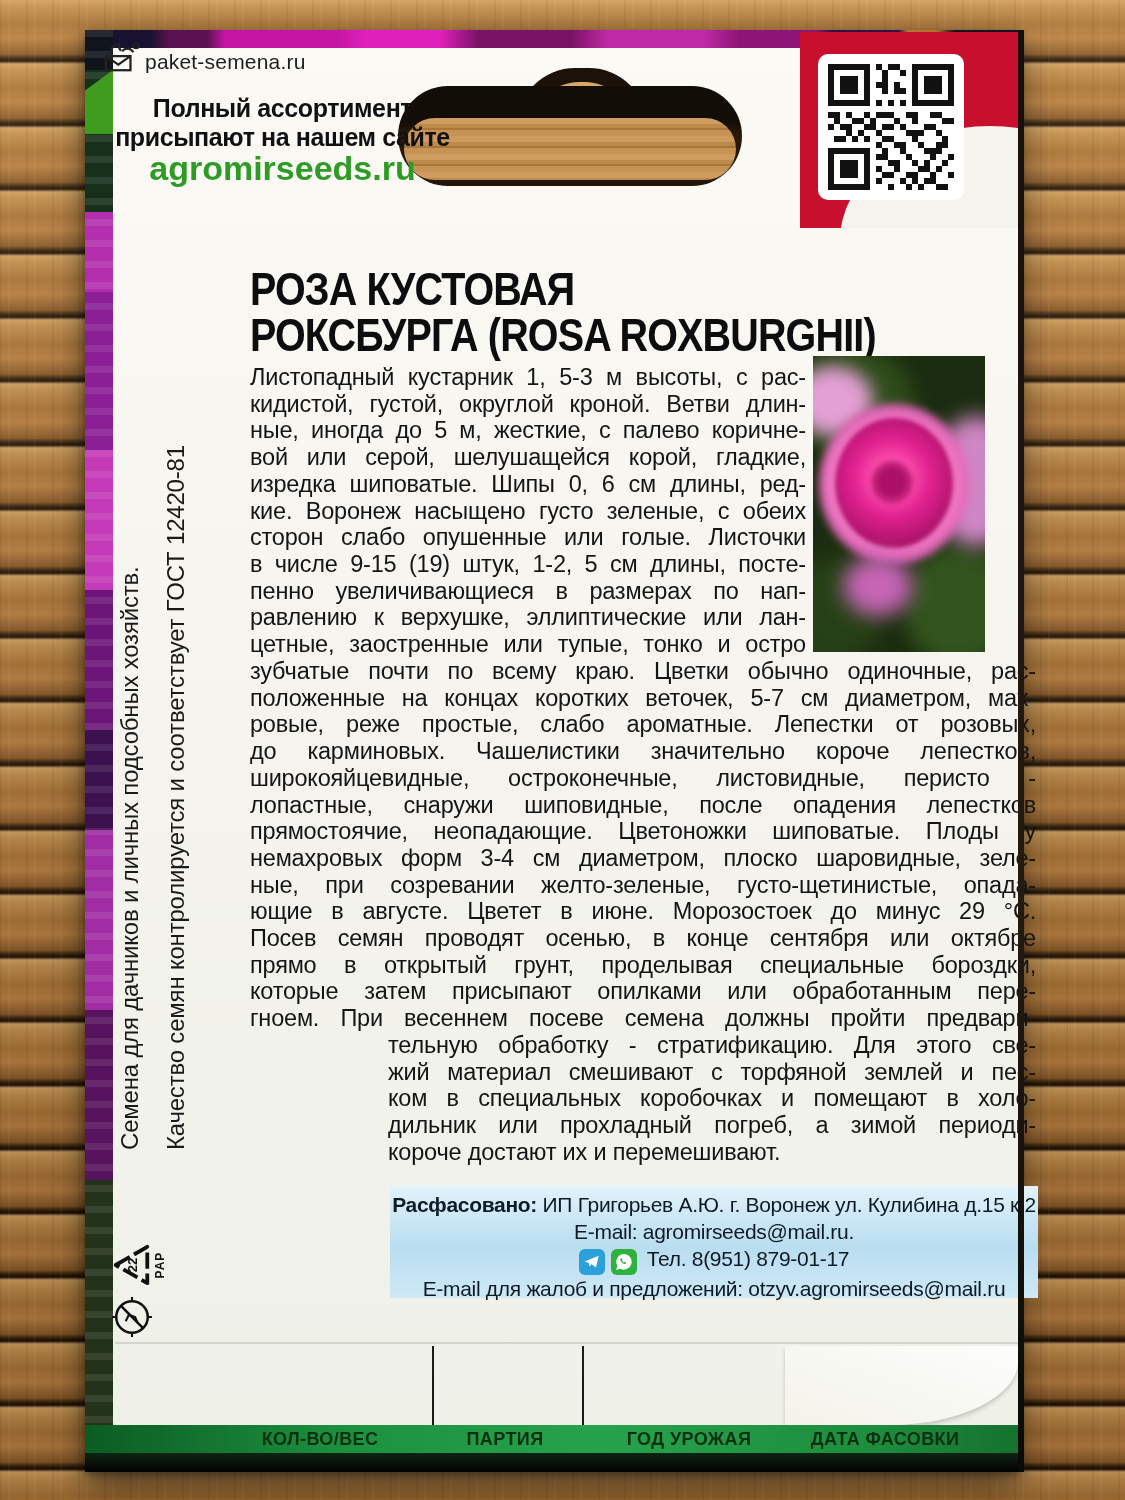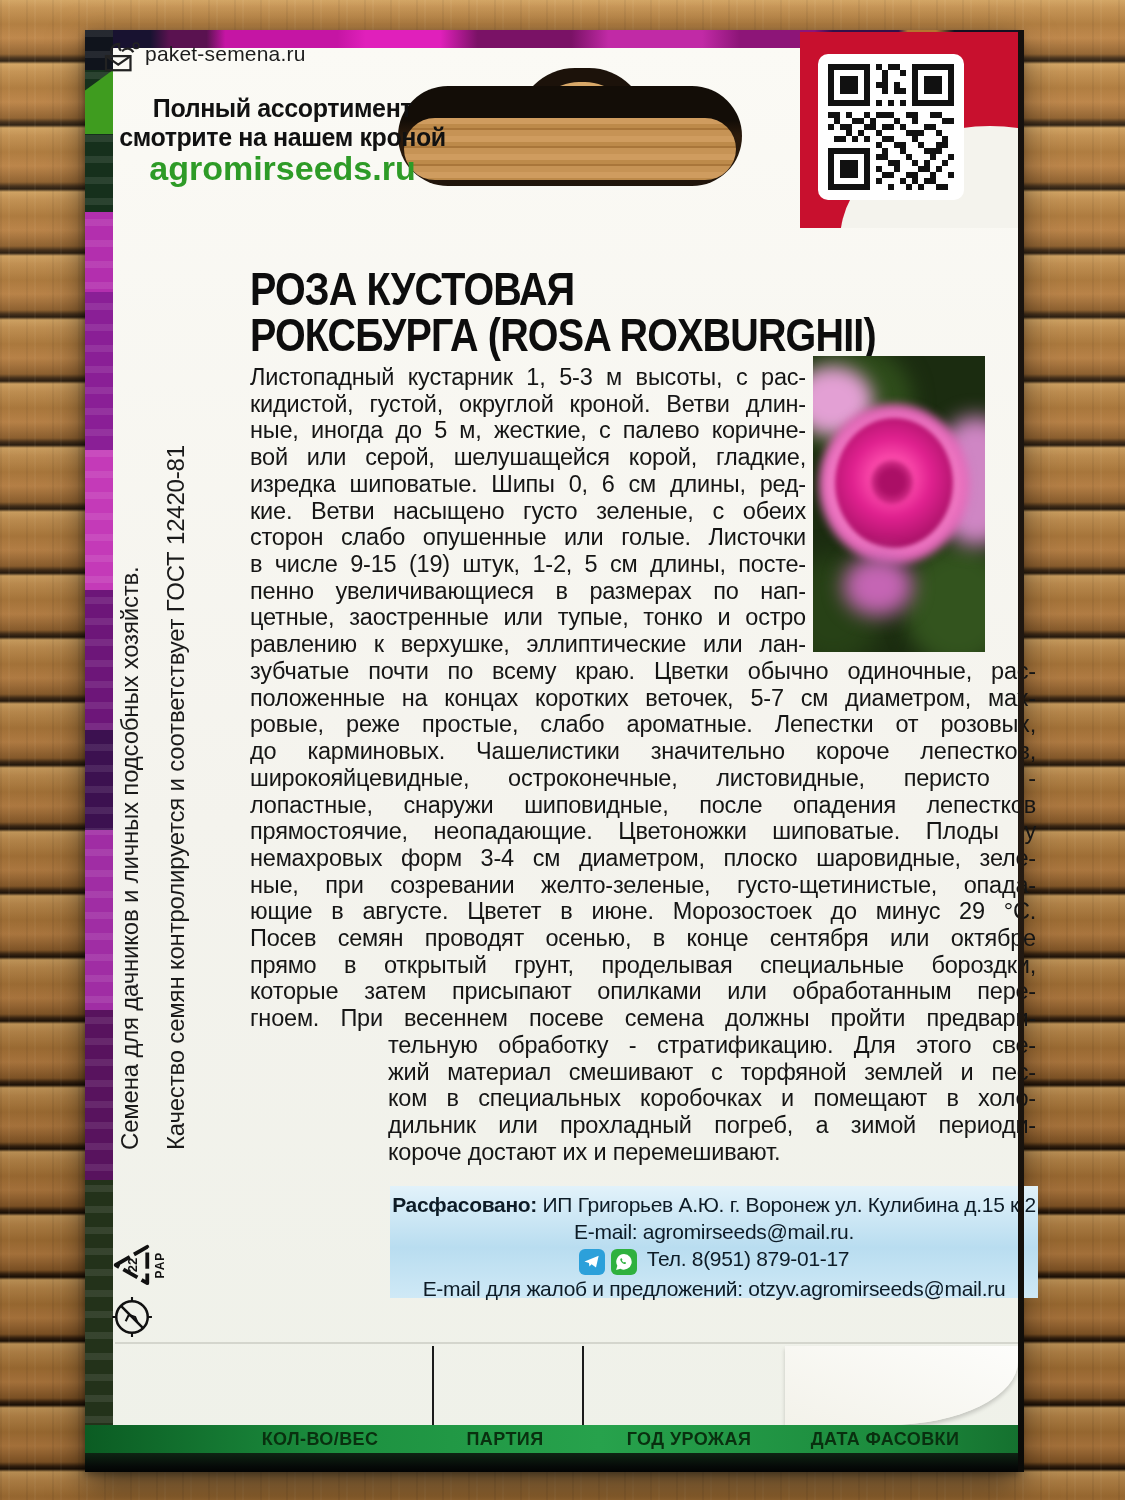--- a/index.html
+++ b/index.html
@@ -26,21 +26,21 @@
     background:linear-gradient(180deg,#fbfaf5,#f4f3ed 55%,#eff1e9);}
   
   .slot-arch{position:absolute;left:432px;top:38px;width:130px;height:58px;border-radius:65px 65px 0 0;background:#1c120a;}
   .slot-arch-wood{position:absolute;left:448px;top:52px;width:98px;height:46px;border-radius:49px 49px 0 0;
     background:repeating-linear-gradient(180deg,#d8a869 0 5px,#c2914f 5px 9px,#b07c3c 9px 11px);}
   .slot-shadow{position:absolute;left:313px;top:56px;width:344px;height:100px;border-radius:50px;
     background:linear-gradient(180deg,#130d07 0 34%, #2b1a0c 50%, #20150b);}
   .slot-wood{position:absolute;left:319px;top:88px;width:332px;height:62px;border-radius:31px;
     background:repeating-linear-gradient(180deg,#cf9c5f 0 6px,#bd8a4a 6px 10px,#a9763a 10px 12px,#c69355 12px 18px);}
   
-  .logo{position:absolute;left:18px;top:12px;display:flex;align-items:flex-start;gap:4px;color:#1d1d1d;}
+  .logo{position:absolute;left:18px;top:12px;display:flex;align-items:flex-end;gap:4px;color:#1d1d1d;}
   .logo svg{width:38px;height:32px;}
   .logo-text{font-size:21px;letter-spacing:.2px;}
   .promo{position:absolute;left:25px;top:64px;width:345px;text-align:center;color:#111;}
   .promo-line{font-size:25px;font-weight:bold;letter-spacing:-.4px;line-height:29px;}
   .promo-site{font-size:34px;font-weight:bold;color:#2e9b27;line-height:33px;}
   
   .qr-red{position:absolute;left:715px;top:2px;width:220px;height:196px;background:#c8102e;overflow:hidden;}
   .qr-red::after{content:"";position:absolute;right:-120px;bottom:-128px;width:300px;height:230px;border-radius:50%;background:#f4f3ed;}
   .qr-card{position:absolute;left:733px;top:24px;width:146px;height:146px;background:#fff;border-radius:10px;padding:10px;box-sizing:border-box;}
   .qr-card svg{width:100%;height:100%;}
@@ -117,21 +117,21 @@
         <rect x="3" y="15" width="26" height="15" fill="none" stroke="#222" stroke-width="2.4"></rect>
         <path d="M3 15l13 9 13-9" fill="none" stroke="#222" stroke-width="2.4"></path>
         <path d="M9 13C7 7 11 2 17 2c0 0-1 5 2 7" fill="none" stroke="#222" stroke-width="2.4"></path>
         <path d="M20 10c4-5 10-3 12 1" fill="none" stroke="#222" stroke-width="2.4"></path>
         <circle cx="35" cy="4" r="3" fill="none" stroke="#222" stroke-width="1.6"></circle>
       </svg>
       <span class="logo-text">paket-semena.ru</span>
     </div>
     <div class="promo">
       <div class="promo-line">Полный ассортимент</div>
-      <div class="promo-line">смотрите на нашем кроной</div>
+      <div class="promo-line">присыпают на нашем сайте</div>
       <div class="promo-site">agromirseeds.ru</div>
     </div>
 
     <div class="qr-red"></div>
     <div class="qr-card">
       <svg viewBox="0 0 21 21" shape-rendering="crispEdges">
         <path fill="#111" d="M0 0h7v7H0z M14 0h7v7h-7z M0 14h7v7H0z"></path>
         <path fill="#fff" d="M1 1h5v5H1z M15 1h5v5h-5z M1 15h5v5H1z"></path>
         <path fill="#111" d="M2 2h3v3H2z M16 2h3v3h-3z M2 16h3v3H2z"></path>
         <path fill="#111" d="M8 0h1v1H8z M10 0h2v1h-2z M9 1h1v2H9z M12 1h1v1h-1z M8 3h2v1H8z M11 3h1v2h-1z M9 4h1v1H9z M12 4h1v1h-1z M8 6h1v1H8z M10 6h1v1h-1z M12 6h1v1h-1z M6 8h1v1H6z M6 10h1v1H6z M6 12h1v1H6z"></path>
@@ -144,26 +144,26 @@
       <div>РОЗА КУСТОВАЯ</div>
       <div>РОКСБУРГА (ROSA ROXBURGHII)</div>
     </div>
 
     <div id="col1" class="body-col">
       <div class="ln">Листопадный кустарник 1, 5-3 м высоты, с рас-</div>
       <div class="ln">кидистой, густой, округлой кроной. Ветви длин-</div>
       <div class="ln">ные, иногда до 5 м, жесткие, с палево коричне-</div>
       <div class="ln">вой или серой, шелушащейся корой, гладкие,</div>
       <div class="ln">изредка шиповатые. Шипы 0, 6 см длины, ред-</div>
-      <div class="ln">кие. Ветви насыщено густо зеленые, с обеих</div>
+      <div class="ln">кие. Воронеж насыщено густо зеленые, с обеих</div>
       <div class="ln">сторон слабо опушенные или голые. Листочки</div>
       <div class="ln">в числе 9-15 (19) штук, 1-2, 5 см длины, посте-</div>
       <div class="ln">пенно увеличивающиеся в размерах по нап-</div>
+      <div class="ln">равлению к верхушке, эллиптические или лан-</div>
       <div class="ln">цетные, заостренные или тупые, тонко и остро</div>
-      <div class="ln">равлению к верхушке, эллиптические или лан-</div>
     </div>
 
     <div class="photo">
       <div class="blob leaf1"></div>
       <div class="blob leaf2"></div>
       <div class="blob leaf3"></div>
       <div class="blob pink-tl"></div>
       <div class="blob pink-r"></div>
       <div class="blob bloom-outer"></div>
       <div class="blob bloom"></div>

